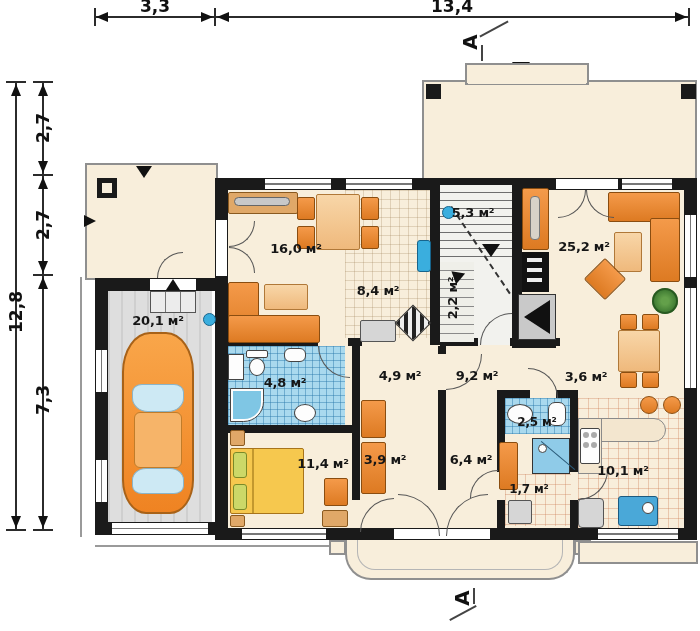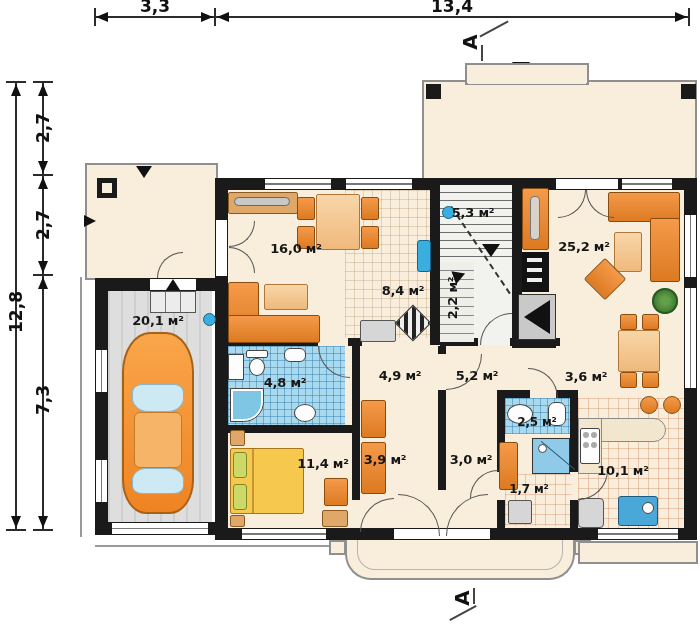--- a/index.html
+++ b/index.html
@@ -271,27 +271,27 @@
   <div class="arc tr" style="left:528px;top:368px;width:30px;height:30px"></div>
   <div class="arc tl" style="left:360px;top:498px;width:34px;height:34px"></div>
   <div class="arc tl" style="left:470px;top:470px;width:28px;height:28px"></div>
   <div class="arc br" style="left:578px;top:470px;width:30px;height:30px"></div>
   <div class="arc br" style="left:558px;top:190px;width:28px;height:28px"></div>
   <div class="arc bl" style="left:586px;top:190px;width:28px;height:28px"></div>
 
   <span class="lbl" style="left:296px;top:248px">16,0 м²</span>
   <span class="lbl" style="left:473px;top:212px">5,3 м²</span>
   <span class="lbl" style="left:584px;top:246px">25,2 м²</span>
-  <span class="lbl" style="left:403px;top:290px">8,4 м²</span>
+  <span class="lbl" style="left:378px;top:290px">8,4 м²</span>
   <span class="lbl rot" style="left:452px;top:298px">2,2 м²</span>
   <span class="lbl" style="left:158px;top:320px">20,1 м²</span>
   <span class="lbl" style="left:285px;top:382px">4,8 м²</span>
   <span class="lbl" style="left:400px;top:375px">4,9 м²</span>
-  <span class="lbl" style="left:477px;top:375px">5,2 м²</span>
+  <span class="lbl" style="left:477px;top:375px">9,2 м²</span>
   <span class="lbl" style="left:586px;top:376px">3,6 м²</span>
   <span class="lbl" style="left:537px;top:422px;font-size:12px">2,5 м²</span>
   <span class="lbl" style="left:323px;top:463px">11,4 м²</span>
   <span class="lbl" style="left:385px;top:459px">3,9 м²</span>
-  <span class="lbl" style="left:471px;top:459px">3,0 м²</span>
+  <span class="lbl" style="left:471px;top:459px">6,4 м²</span>
   <span class="lbl" style="left:623px;top:470px">10,1 м²</span>
   <span class="lbl" style="left:529px;top:489px;font-size:12px">1,7 м²</span>
 
 </div>
 
 </body></html>

